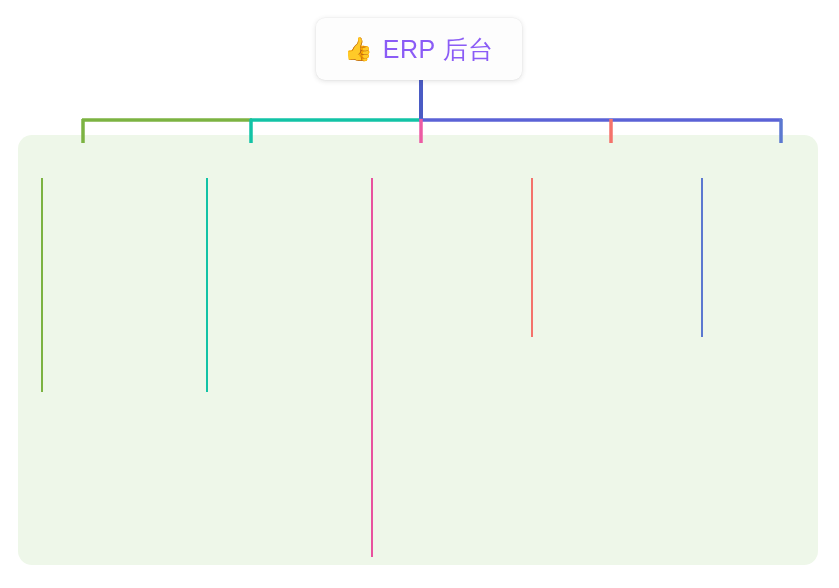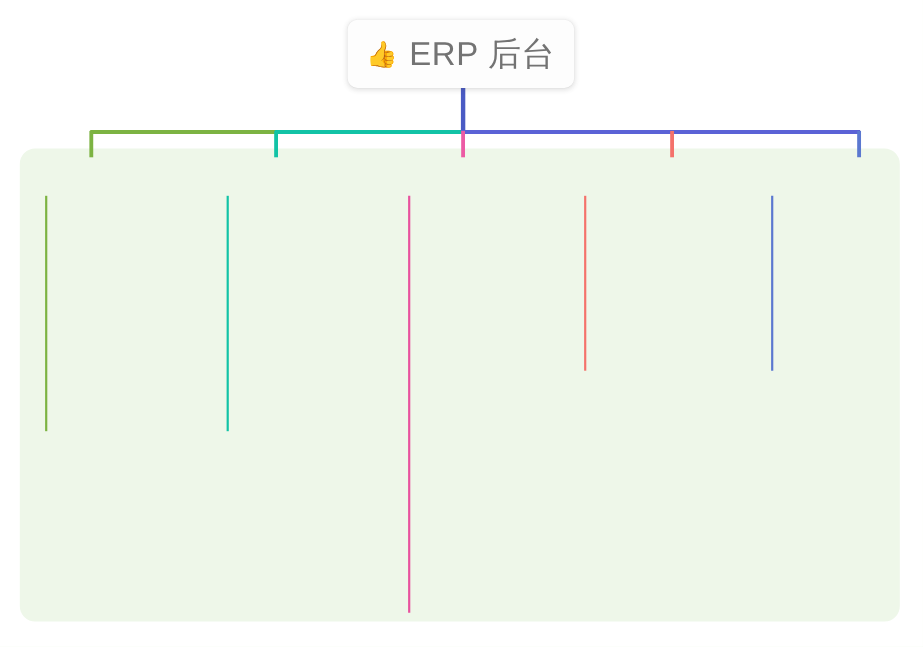--- a/index.html
+++ b/index.html
@@ -18,21 +18,21 @@
     left:316px;top:18px;width:206px;height:62px;
     background:#fdfdfd;
     border-radius:9px;
     box-shadow:0 1px 5px rgba(60,60,60,.16), 0 0 0 .5px rgba(0,0,0,.03);
     display:flex;align-items:center;justify-content:center;
     gap:10px;
     z-index:5;
   }
   .root-emoji{font-size:23px;line-height:1;}
   .root-title{
-    font-size:30px;color:#737373;letter-spacing:.5px;
+    font-size:25px;color:#8b5cf6;letter-spacing:.5px;
     white-space:nowrap;
   }
 
   
   .panel{
     position:absolute;
     left:18px;top:135px;width:800px;height:430px;
     background:#eef7e9;
     border-radius:14px;
     z-index:1;

